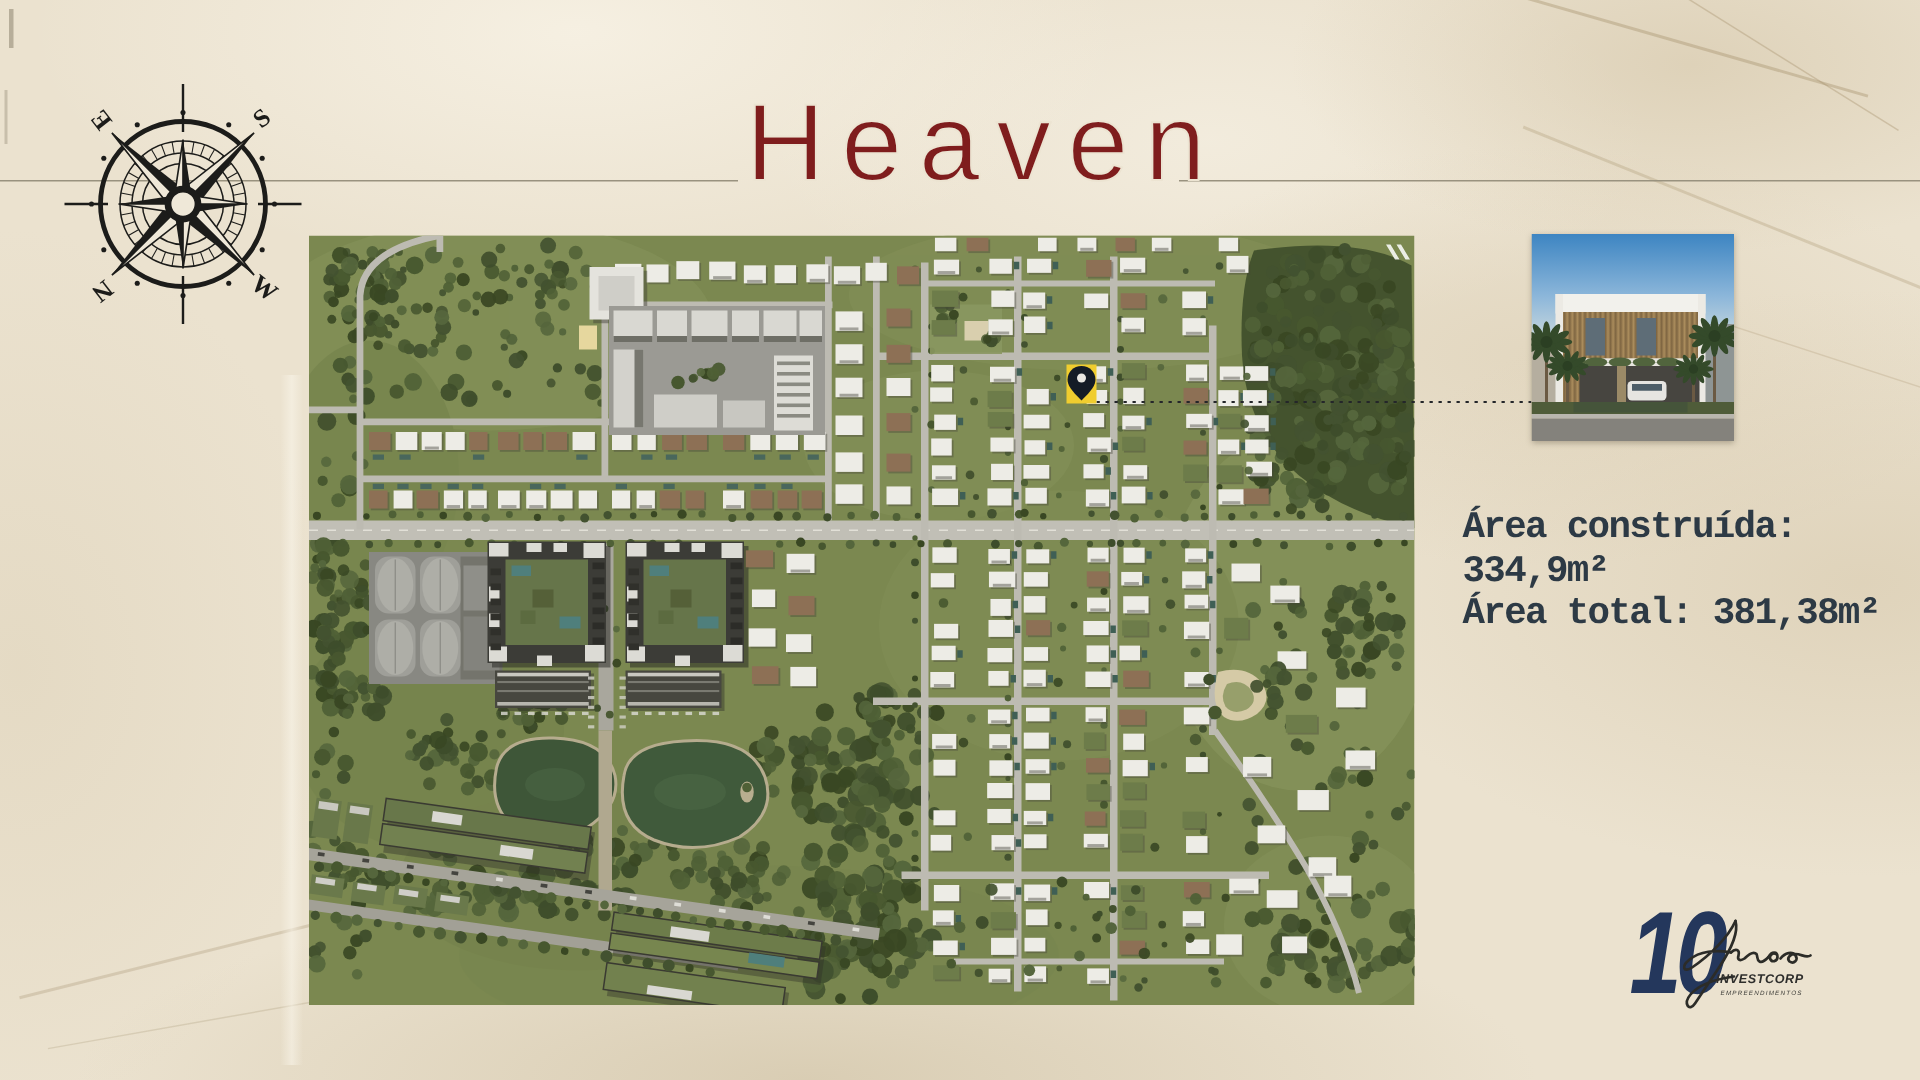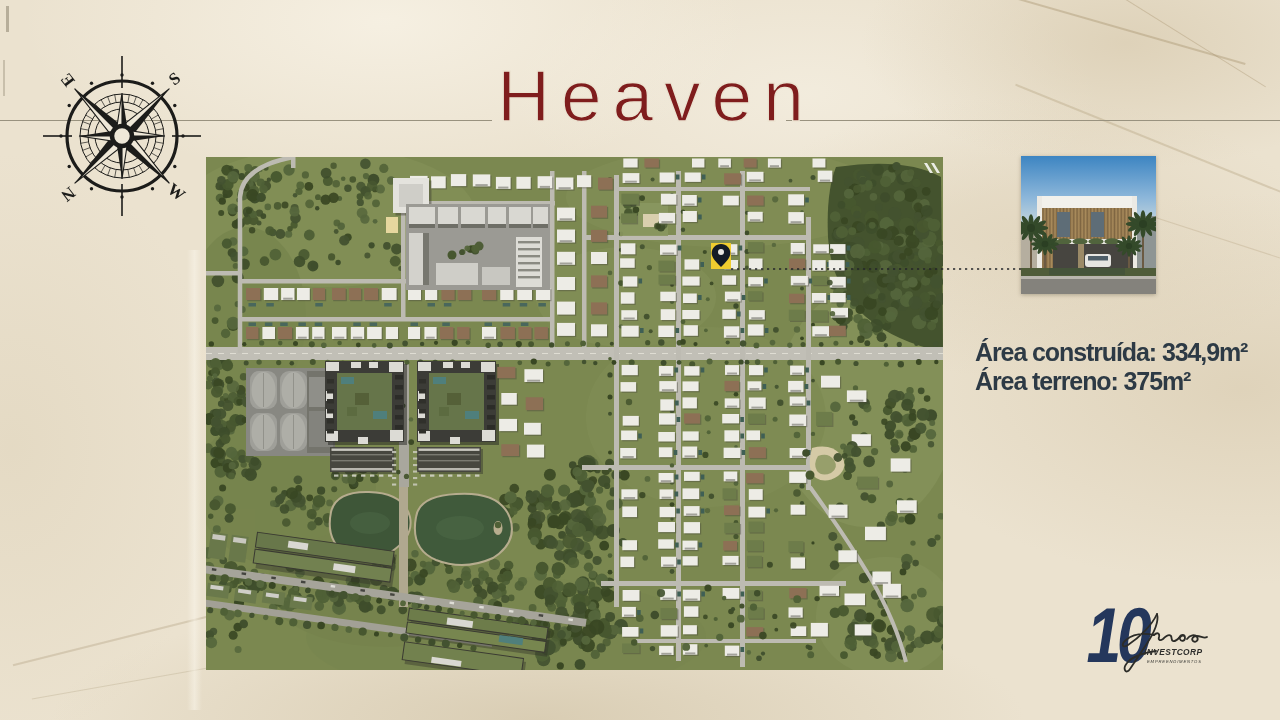--- a/index.html
+++ b/index.html
@@ -2379,23 +2379,23 @@
       <ellipse cx="101.8" cy="92.2" rx="6.3" ry="2.0" fill="#344a2a" transform="rotate(150 101.8 92.2)"></ellipse>
       <ellipse cx="100.8" cy="90.0" rx="6.3" ry="2.0" fill="#344a2a" transform="rotate(180 100.8 90.0)"></ellipse>
       <ellipse cx="101.8" cy="87.8" rx="6.3" ry="2.0" fill="#344a2a" transform="rotate(210 101.8 87.8)"></ellipse>
       <ellipse cx="104.4" cy="86.1" rx="6.3" ry="2.0" fill="#344a2a" transform="rotate(240 104.4 86.1)"></ellipse>
       <ellipse cx="108.0" cy="85.5" rx="6.3" ry="2.0" fill="#344a2a" transform="rotate(270 108.0 85.5)"></ellipse>
       <ellipse cx="111.6" cy="86.1" rx="6.3" ry="2.0" fill="#344a2a" transform="rotate(300 111.6 86.1)"></ellipse>
       <ellipse cx="114.2" cy="87.8" rx="6.3" ry="2.0" fill="#344a2a" transform="rotate(330 114.2 87.8)"></ellipse>
       <circle cx="108.0" cy="90.0" r="3.1" fill="#2b3f23"></circle>
     </svg></div>
 
-<div class="abs" style="left:975px;top:338px;color:#2d3a45;font-size:25px;font-weight:bold;line-height:28.5px;letter-spacing:-1.1px;">
+<div class="abs" style="left:975px;top:338px;color:#2d3a45;font-size:25px;font-weight:bold;line-height:28.5px;letter-spacing:-1.1px;font-family:Liberation Mono, monospace;">
 <div>Área construída: 334,9m²</div>
-<div>Área terreno: 375m²</div>
+<div>Área total: 381,38m²</div>
 </div>
 
 <div class="abs" style="left:1080px;top:593px;width:150px;height:80px;font-style:italic;"><svg width="150" height="80" viewBox="0 0 150 80">
       <text x="8" y="69" font-family="Liberation Sans, sans-serif" font-weight="bold" font-size="78" fill="#24375c" transform="scale(0.80,1)" letter-spacing="-5">10</text>
       <g fill="none" stroke="#2c2c28" stroke-width="1.8" stroke-linecap="round">
         <path d="M 77 21 C 72 32 60 44 48 52 C 42 56 41 51 46 47 C 53 41 64 40 74 42"></path>
         <path d="M 77 21 C 79 28 74 40 66 52 C 60 61 54 70 50 76 C 46 82 42 76 47 70 C 52 64 62 60 76 58"></path>
         <path d="M 74 42 C 77 39 80 40 79 44 C 78 47 80 48 83 46 C 86 43 89 41 91 43 C 92 45 91 47 93 48 C 95 49 97 47 99 45"></path>
         <path d="M 99 45 C 101 41 105 41 105 45 C 105 48 101 49 100 46 C 99.5 43.5 102 42 104 43"></path>
         <path d="M 107 46 C 110 42 115 41 117 44 C 119 47 116 50 113 48 C 111 46 113 43 117 43 C 121 43 124 46 127 44"></path>

